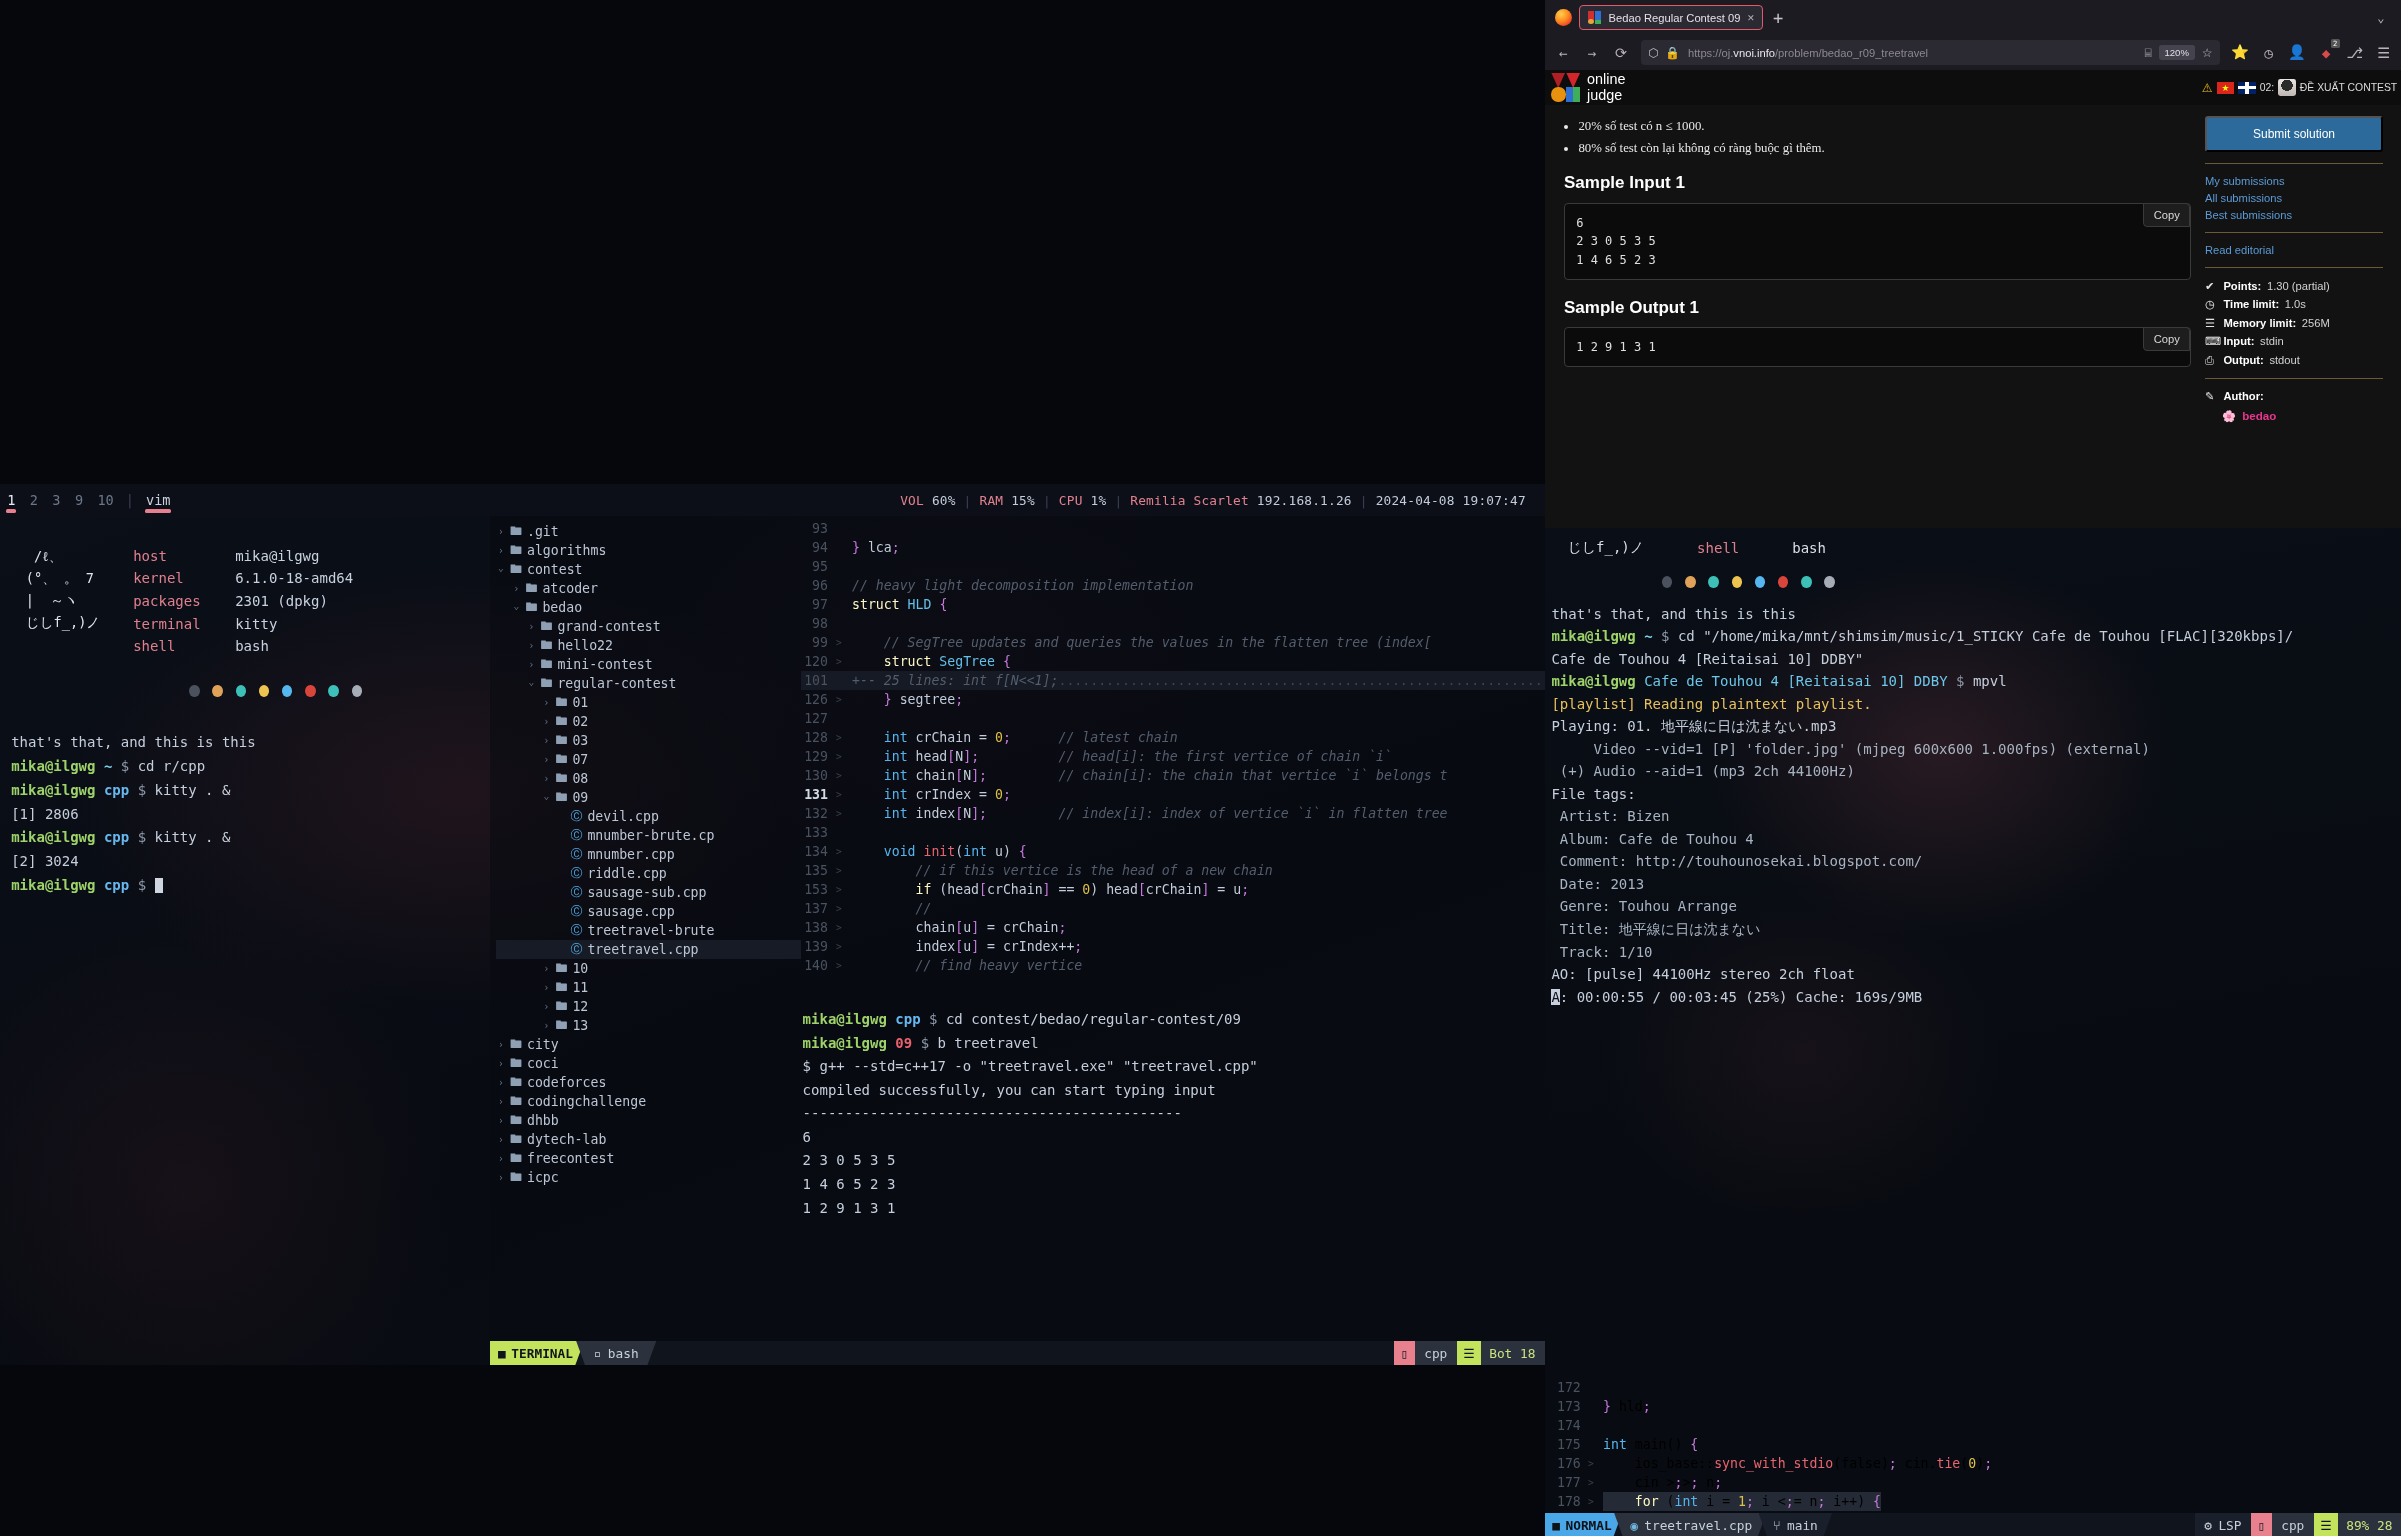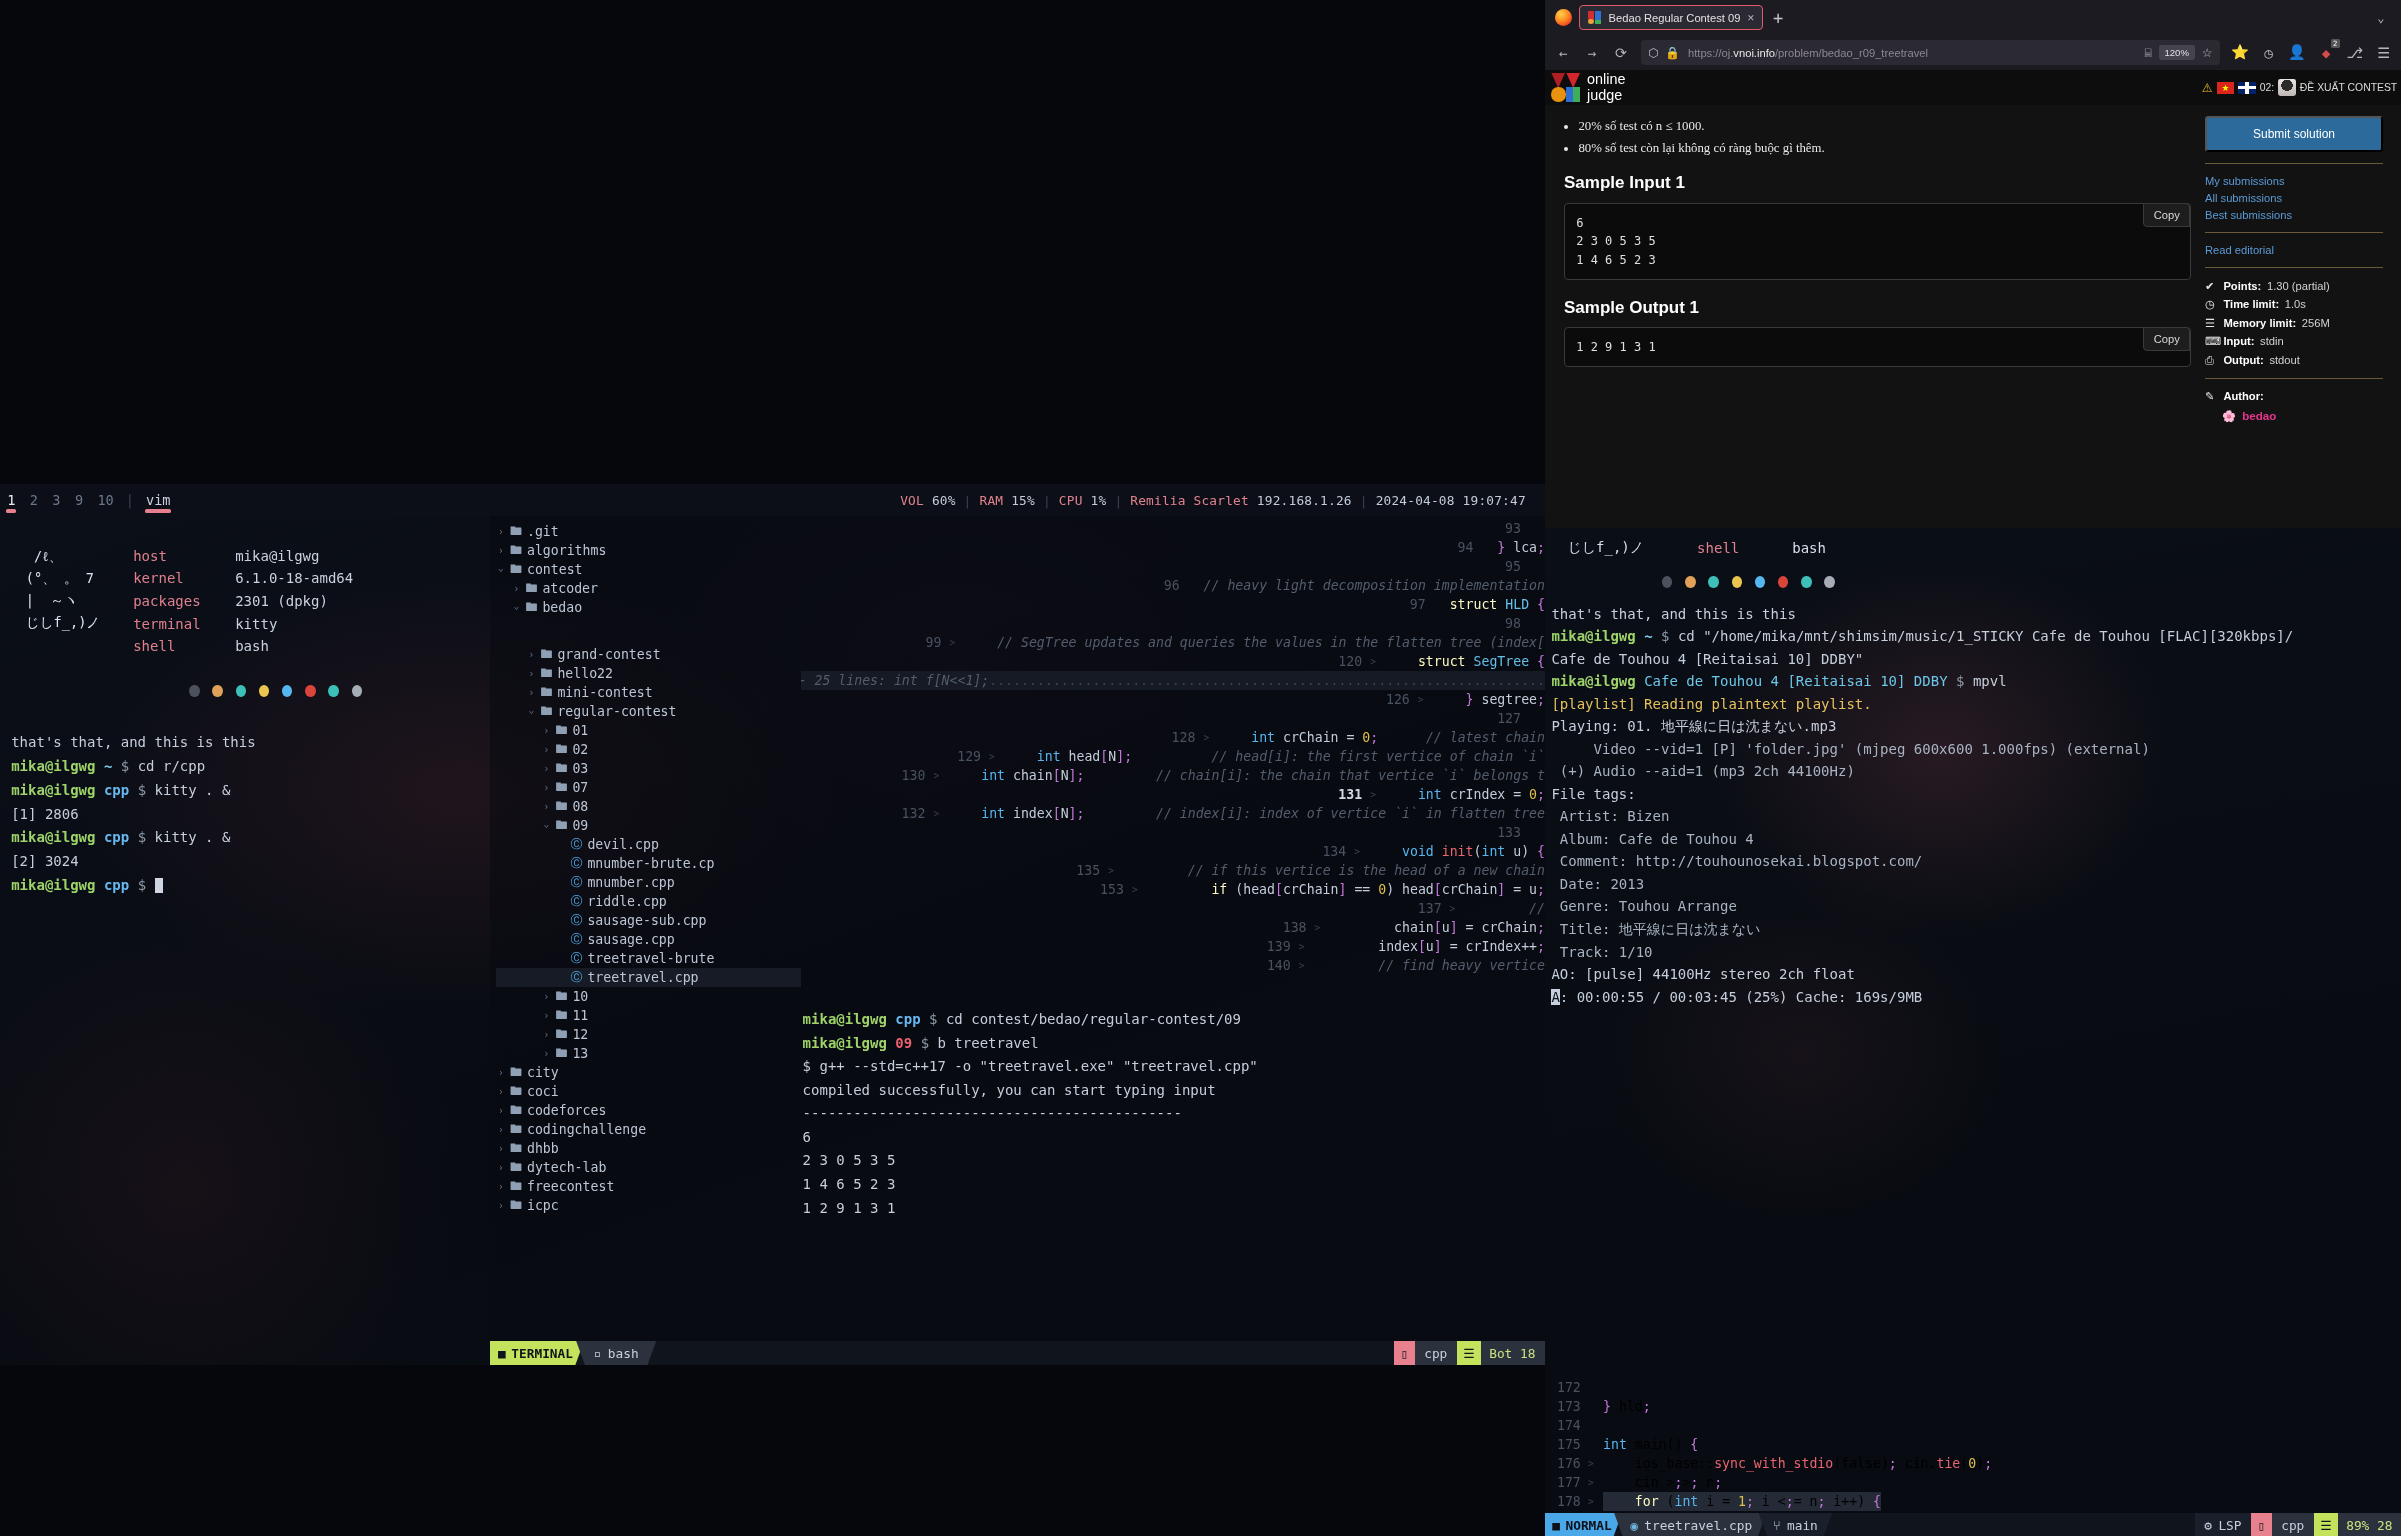--- a/index.html
+++ b/index.html
@@ -74,21 +74,21 @@
   .chev{ width:12px; color:#69748a; font-size:9.6px; }
   .chev.open::before{ content:"\2304"; position:relative; top:-2.4px;}
   .chev.closed::before{ content:"\203A"; }
   .ico{ width:17px; color:#8fa0b5; font-size:12px; }
   .ico.folder::before{ content:"\1F5BF"; }
   .ico.cpp{ color:#4fa6e0; }
   .tname{ color:#bcc6d4; }
 
   .editor{ position:absolute; left:311px; top:0; right:0; height:486px; padding-top:3.2px;
     font-size:13.2px; line-height:19px; color:#c3ccda; overflow:hidden;}
-  .eline{ display:flex; white-space:pre; height:19px; align-items:center;justify-content:flex-end;}
+  .eline{ display:flex; white-space:pre; height:19px; align-items:center;}
   .eline.fold{ background:#151a24; }
   .ln{ width:35px; text-align:right; padding-right:8px; color:#49525f; flex:none;}
   .ln.cur{ color:#d4dae4; font-weight:bold;}
   .fmark{ width:16px; color:#39414e; flex:none; font-size:9.6px;}
   .ecode{ white-space:pre; }
 
   .cterm{ position:absolute; left:311px; top:486px; right:0; bottom:24px;
     font-size:14px; line-height:1.68; color:#c5cedb; padding:6.4px 0 0 1.6px; overflow:hidden;}
   .cterm .bl{ white-space:pre;}
   .p-09{ color:#e8616d; font-weight:bold;}
@@ -330,21 +330,21 @@
           <div class="trow" style="padding-left: 17px;">
             <span class="chev closed"></span>
             <span class="ico folder"></span>
             <span class="tname">atcoder</span>
           </div>
           <div class="trow" style="padding-left: 17px;">
             <span class="chev open"></span>
             <span class="ico folder"></span>
             <span class="tname">bedao</span>
           </div>
-          <div class="trow" style="padding-left: 32px; margin-top: 28px;">
+          <div class="trow" style="padding-left: 32px;">
             <span class="chev closed"></span>
             <span class="ico folder"></span>
             <span class="tname">grand-contest</span>
           </div>
           <div class="trow" style="padding-left: 32px;">
             <span class="chev closed"></span>
             <span class="ico folder"></span>
             <span class="tname">hello22</span>
           </div>
           <div class="trow" style="padding-left: 32px;">

